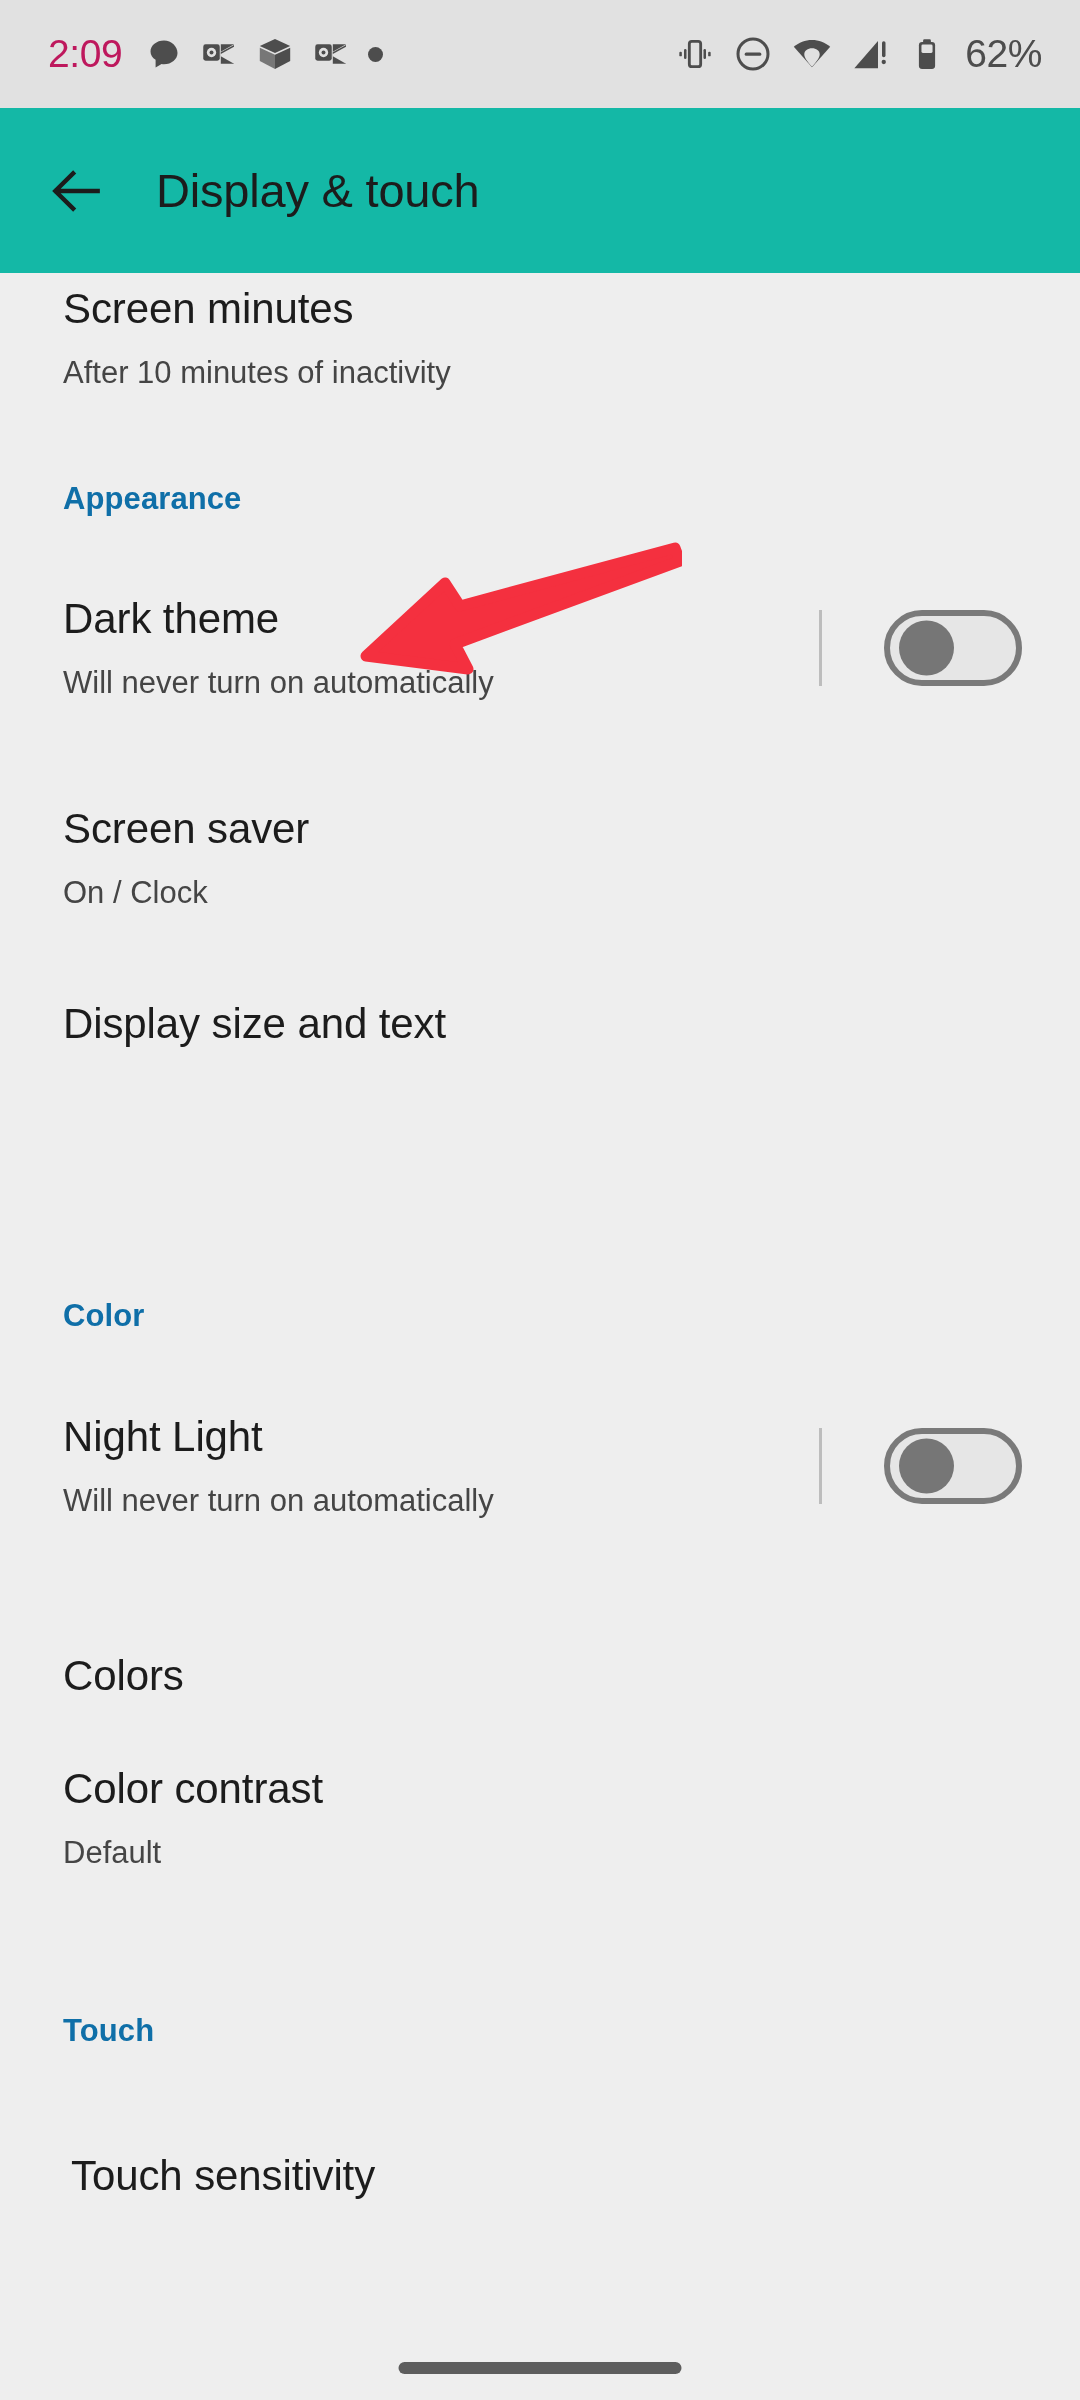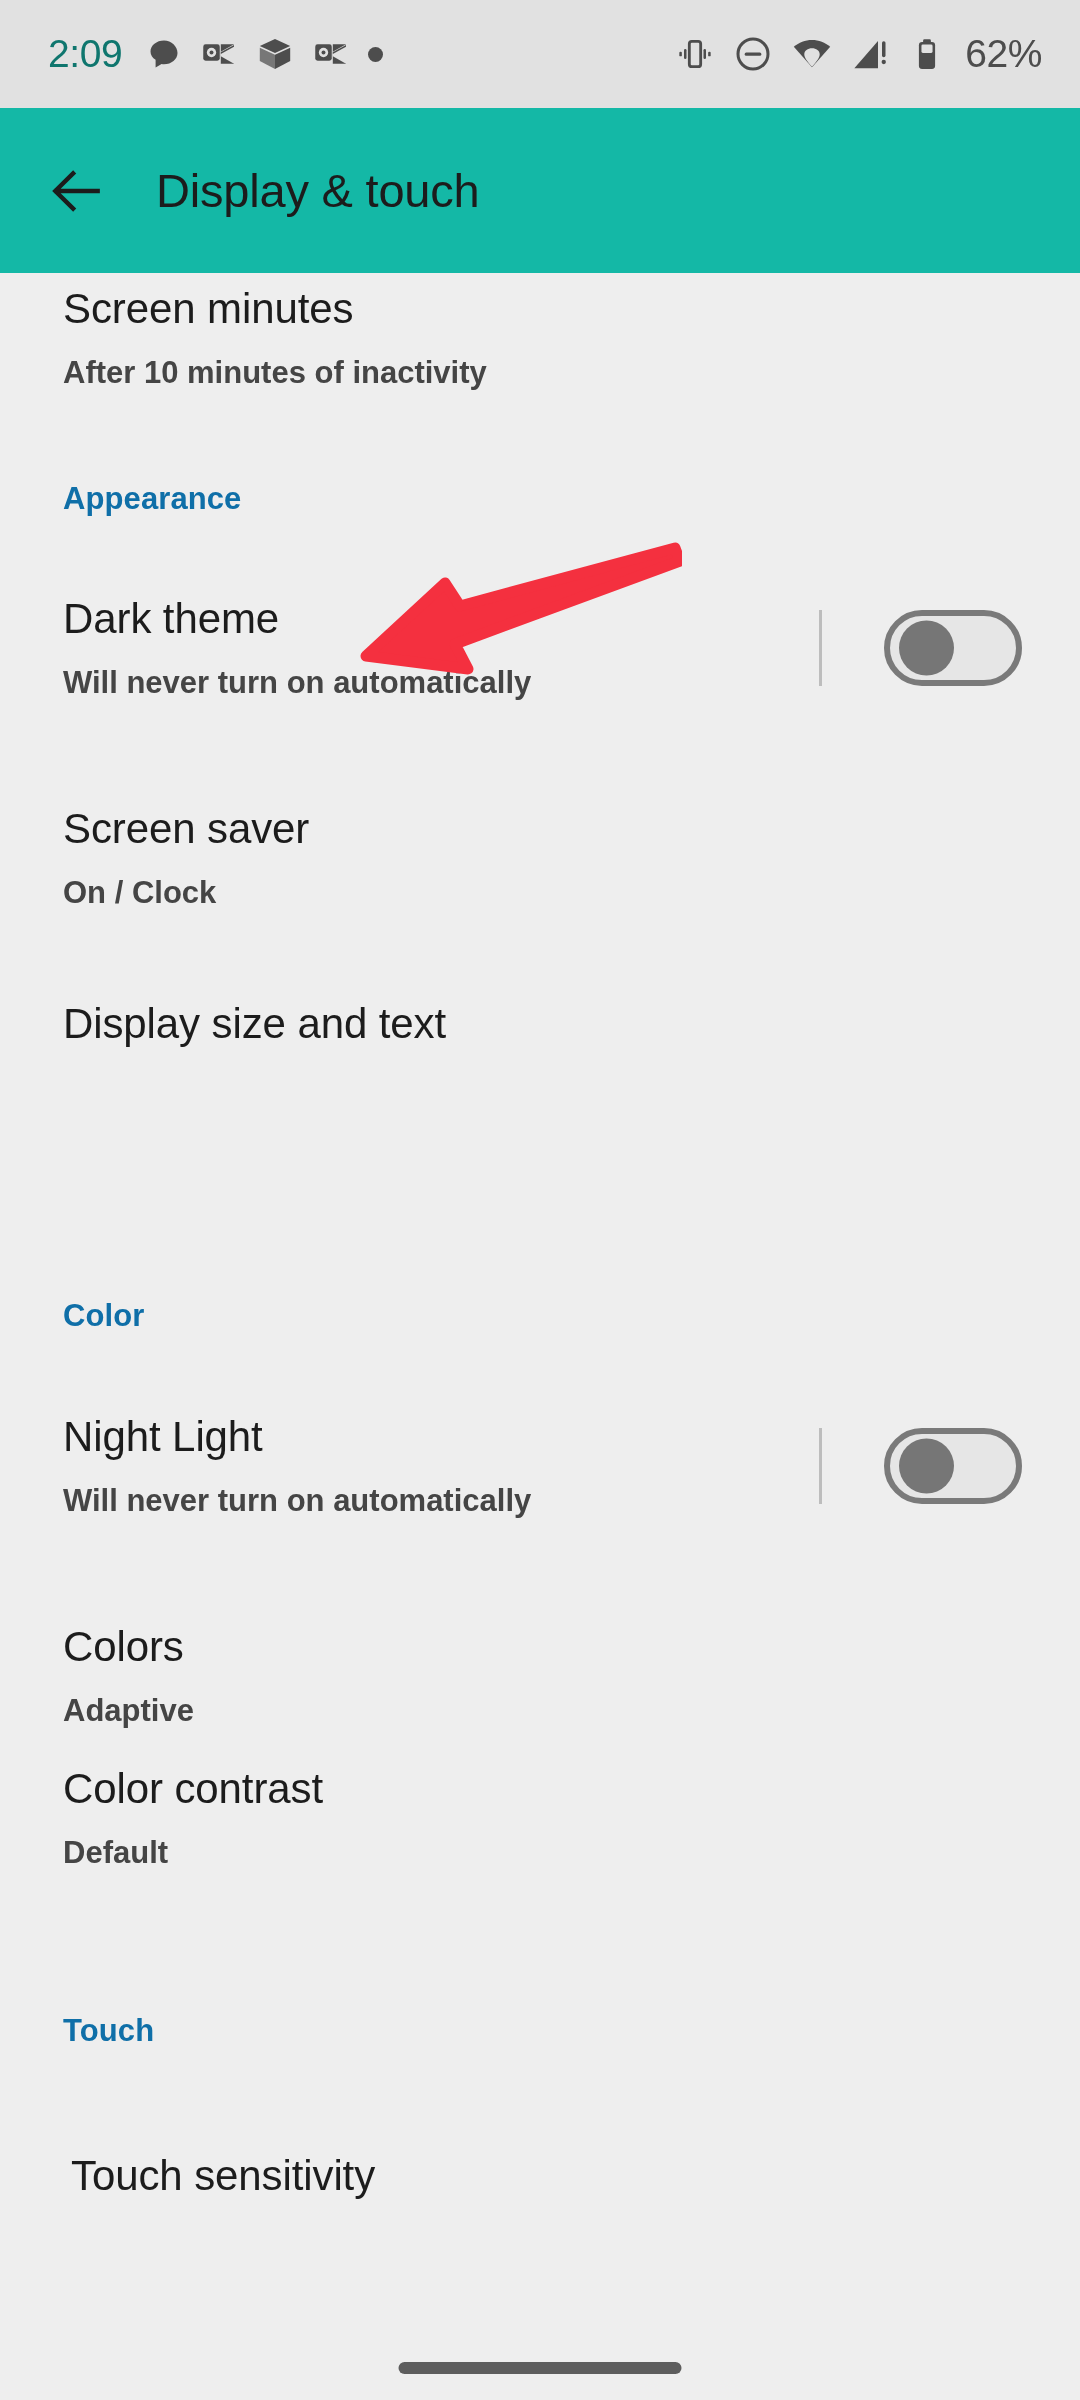--- a/index.html
+++ b/index.html
@@ -34,21 +34,21 @@
     align-items: center;
     gap: 19px;
   }
   .sb-right {
     display: flex;
     align-items: center;
     gap: 18px;
   }
   #status-clock {
     font-size: 39px;
-    color: #0f766e;
+    color: #be185d;
     letter-spacing: -0.4px;
     font-weight: 400;
     margin-right: 5px;
   }
   #battery-percent {
     font-size: 39px;
     color: #4d4d4d;
     letter-spacing: -0.4px;
     margin-left: 2px;
   }
@@ -125,21 +125,21 @@
     letter-spacing: -0.1px;
     font-weight: 400;
     white-space: nowrap;
   }
   .pref-summary {
     font-size: 31px;
     color: #454545;
     line-height: 1.2;
     margin-top: 20px;
     letter-spacing: 0px;
-    font-weight: 700;
+    font-weight: 400;
     white-space: nowrap;
   }
   .section-header {
     font-size: 31px;
     color: #0f6fa8;
     padding-left: 63px;
     font-weight: 700;
     letter-spacing: 0.1px;
   }
 
@@ -355,21 +355,20 @@
       <div class="switch-divider"></div>
       <div class="switch">
         <div class="thumb"></div>
       </div>
     </div>
   </div>
 
   <div class="pref-row" style="position:absolute; top:1328px; left:0; width:1080px; height:150px;">
     <div class="pref-text">
       <div class="pref-title">Colors</div>
-      <div class="pref-summary">Adaptive</div>
     </div>
   </div>
 
   <div class="pref-row" style="position:absolute; top:1470px; left:0; width:1080px; height:150px;">
     <div class="pref-text">
       <div class="pref-title">Color contrast</div>
       <div class="pref-summary">Default</div>
     </div>
   </div>
 

